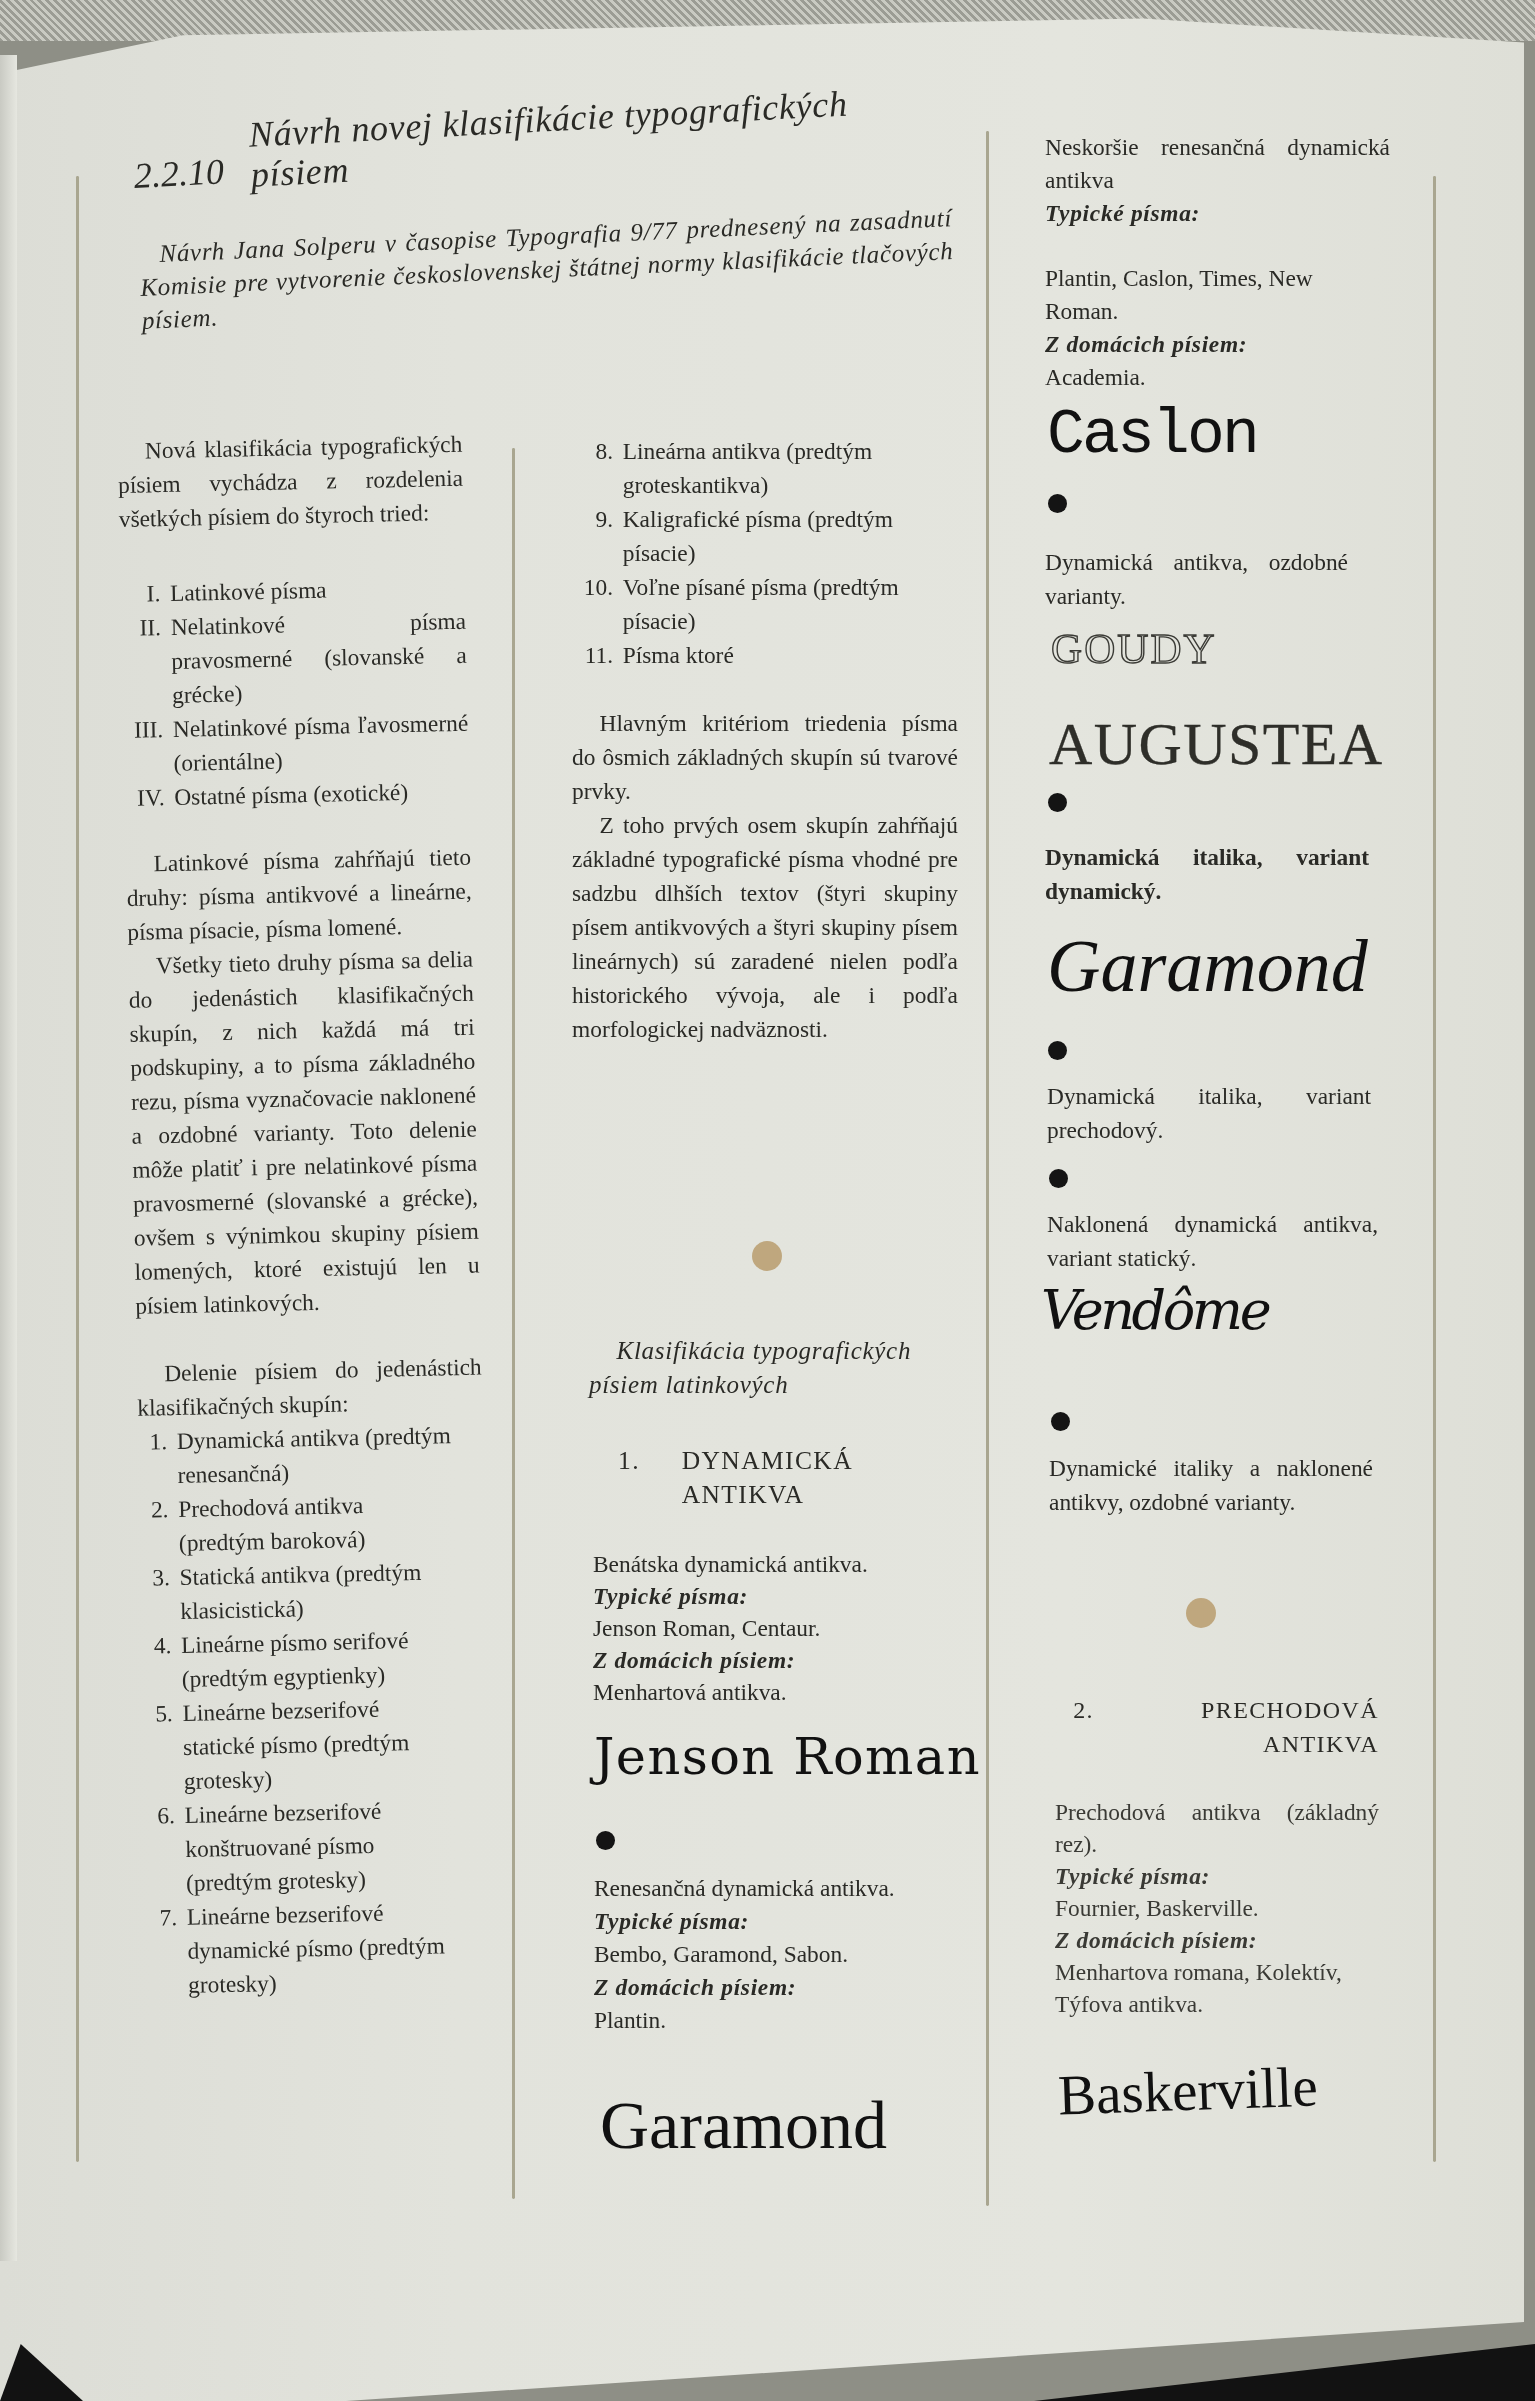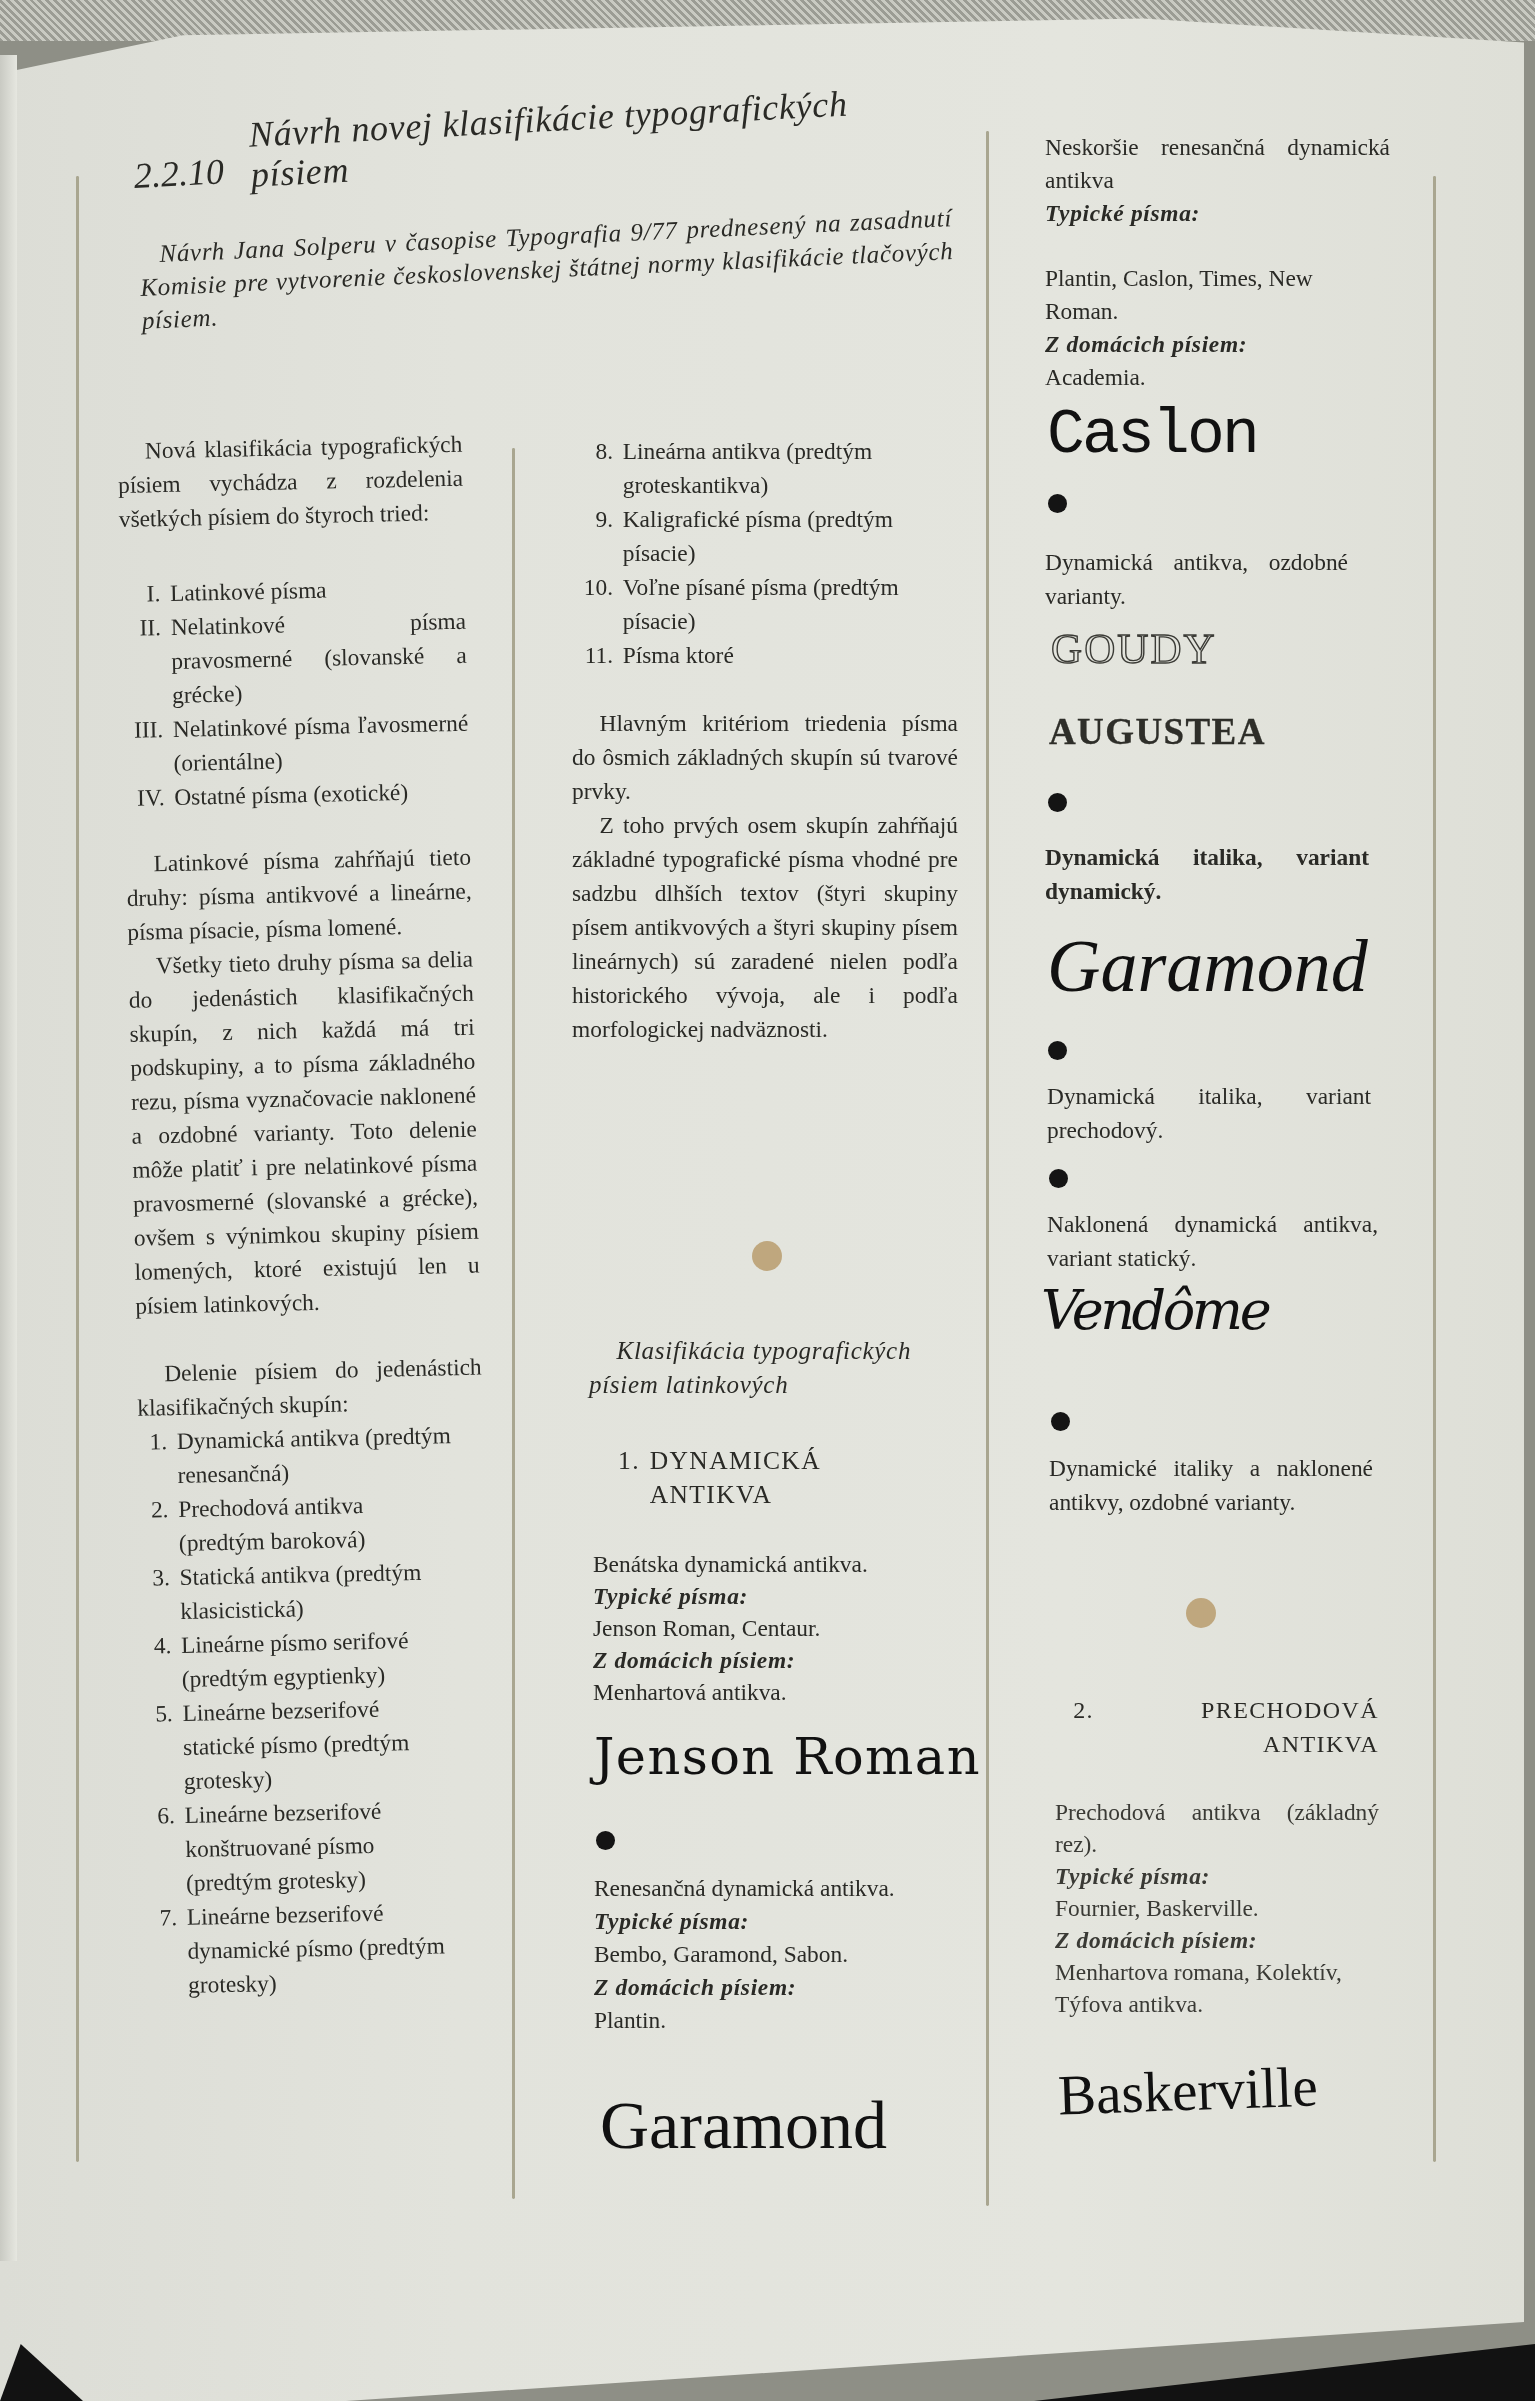--- a/index.html
+++ b/index.html
@@ -45,21 +45,21 @@
   .para { margin-bottom:12.4px; }
   .dot {
     width:19.3px; height:19.3px; border-radius:50%; background:#141414;
   }
   .gold-dot {
     position:absolute; width:30px; height:30px; border-radius:50%; background:#bfa77e;
   }
   .sample { font-family:"Liberation Serif", serif; color:#111; white-space:nowrap; }
   .s-caslon { font-size:63px; letter-spacing:-2.8px;font-family:Liberation Mono, monospace; }
   .s-goudy { font-size:43px; letter-spacing:2.1px; color:transparent; -webkit-text-stroke:1.4px #3b3b36; font-weight:normal; }
-  .s-augustea { font-size:37px; font-weight:bold; letter-spacing:1.4px; color:#2e2e29; -webkit-text-stroke:0.3px #2e2e29; }
+  .s-augustea { font-size:60px; font-weight:normal; letter-spacing:1.4px; color:#2e2e29; -webkit-text-stroke:0.3px #2e2e29; }
   .s-garamond-i { font-size:74px; font-style:italic; }
   .s-vendome { font-family:"DejaVu Serif", serif; font-size:54px; font-style:italic; letter-spacing:-3.4px; }
   .s-jenson { font-family:"DejaVu Serif", serif; font-size:51px; letter-spacing:1.4px; }
   .s-garamond { font-size:68px; }
   .s-baskerville { font-size:57px; }
   .cap { letter-spacing:1.4px; }
   .sub-label { font-style:italic; font-weight:bold; letter-spacing:0.7px; }
 </style>
 </head>
 <body>
@@ -166,21 +166,21 @@
   <div class="just indent">Z toho prvých osem skupín zahŕňajú základné typografické písma vhodné pre sadzbu dlhších textov (štyri skupiny písem antikvových a štyri skupiny písem lineárnych) sú zaradené nielen podľa historického vývoja, ale i podľa morfologickej nadväznosti.</div>
 </div>
 
 <div class="gold-dot" style="left:752px; top:1241px;"></div>
 
 <div class="txt ital" style="left:589px; top:1334px; width:386px; font-size:25px; text-indent:27.6px; letter-spacing:0.7px;">Klasifikácia typografických písiem latinkových</div>
 
 <div class="txt cap" style="left:607px; top:1444px; width:345px; font-size:25.5px;">
   <div class="list-row">
       <span class="list-num" style="width:33px;">1.</span>
-      <span style="flex:1;"><span>DYNAMICKÁ</span><br><span>ANTIKVA</span></span>
+      <span style="flex:1;margin-left:32px;"><span>DYNAMICKÁ</span><br><span>ANTIKVA</span></span>
     </div>
 </div>
 
 <div class="txt" style="left:593px; top:1548px; width:386px; line-height:32px;">
   <div>Benátska dynamická antikva.</div>
   <div class="sub-label">Typické písma:</div>
   <div>Jenson Roman, Centaur.</div>
   <div class="sub-label">Z domácich písiem:</div>
   <div>Menhartová antikva.</div>
 </div>

